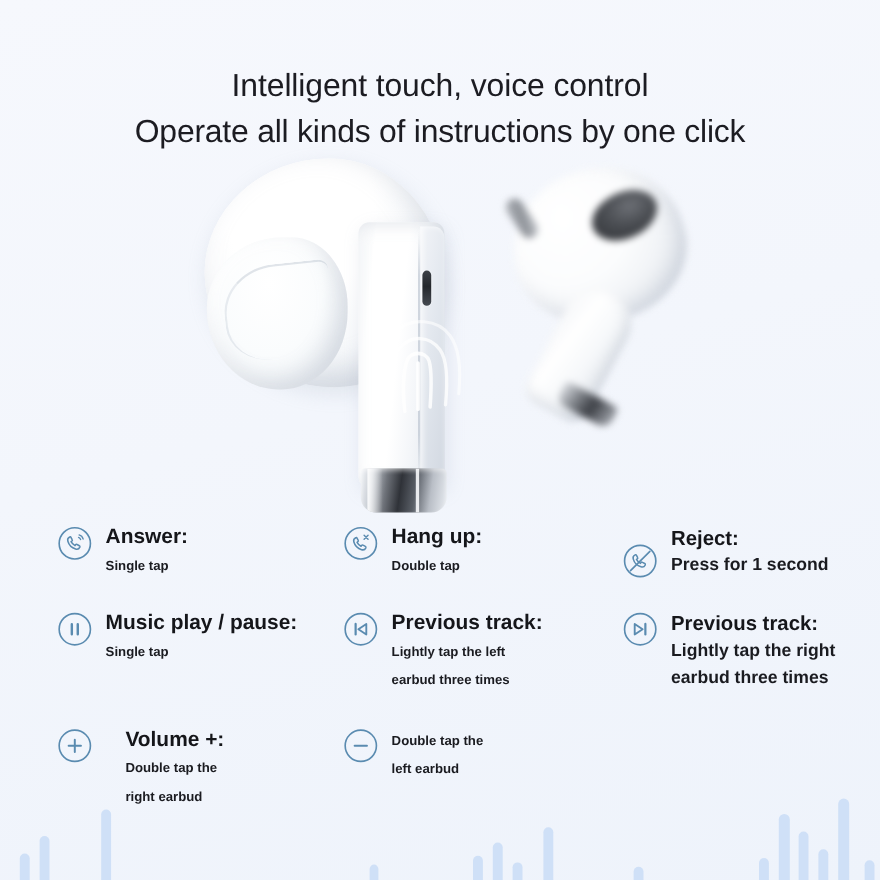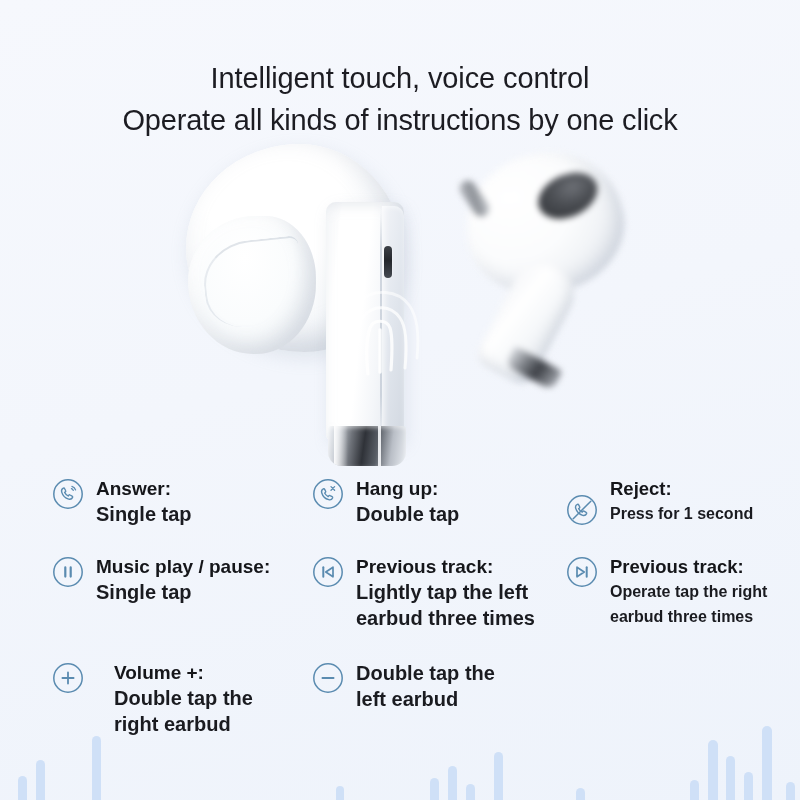--- a/index.html
+++ b/index.html
@@ -273,21 +273,21 @@
     flex-direction: column;
   }
   .feature-title {
     font-size: 19px;
     line-height: 25px;
     font-weight: 700;
     color: #15161a;
     white-space: nowrap;
   }
   .feature-desc {
-    font-size: 20px;
+    font-size: 12px;
     line-height: 26px;
     font-weight: 600;
     color: #1a1b20;
     white-space: nowrap;
   }
   
   .col-3 .feature-title { font-size: 18.5px; }
   .col-3 .feature-desc  { font-size: 16px; line-height: 25px; }
 
   
@@ -432,21 +432,21 @@
       <div class="feature-item col-3" style="left:566px; top:0;">
         <span class="feature-icon">
           <svg viewBox="0 0 32 32" width="32" height="32" fill="none" stroke="#5a8bb0">
             <circle cx="16" cy="16" r="14.2" stroke-width="1.5"></circle>
             <path d="M11 11.2l7.2 4.8-7.2 4.8z" stroke-width="1.7" stroke-linejoin="round"></path>
             <path d="M20.7 11.2v9.6" stroke-width="2" stroke-linecap="round"></path>
           </svg>
         </span>
         <span class="feature-text">
           <span class="feature-title">Previous track:</span>
-          <span class="feature-desc">Operate tap the right</span>
+          <span class="feature-desc">Lightly tap the right</span>
           <span class="feature-desc">earbud three times</span>
         </span>
       </div>
 
     </div>
 
     <div class="feature-row" style="height:100px;">
 
       <div class="feature-item col-1" style="left:52px; top:0;gap:30px;">
         <span class="feature-icon">

